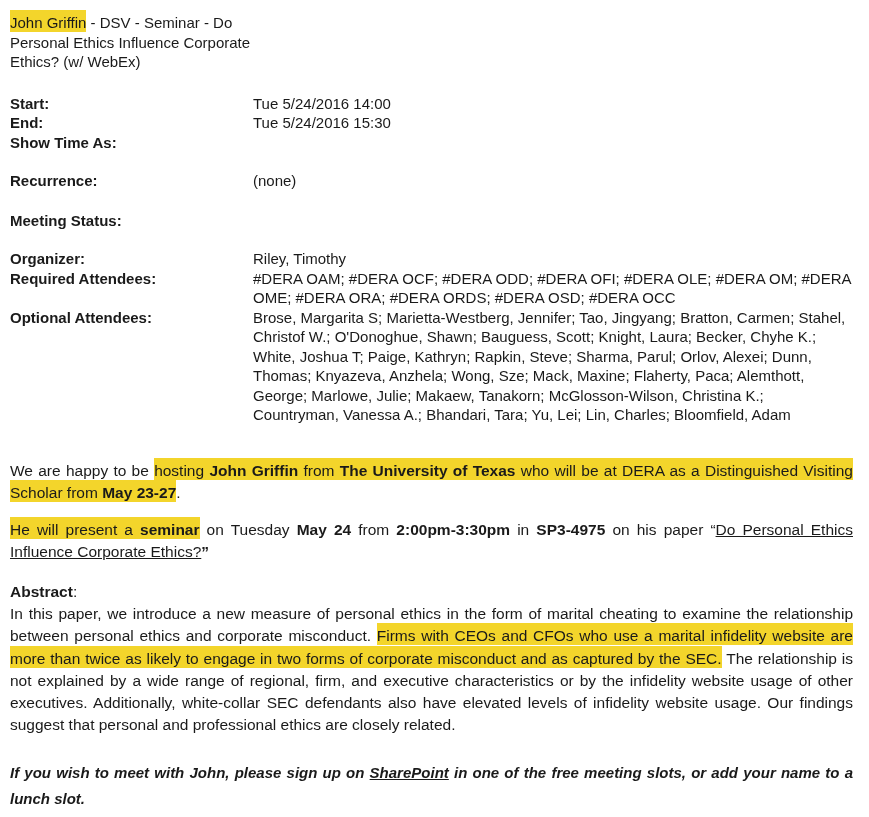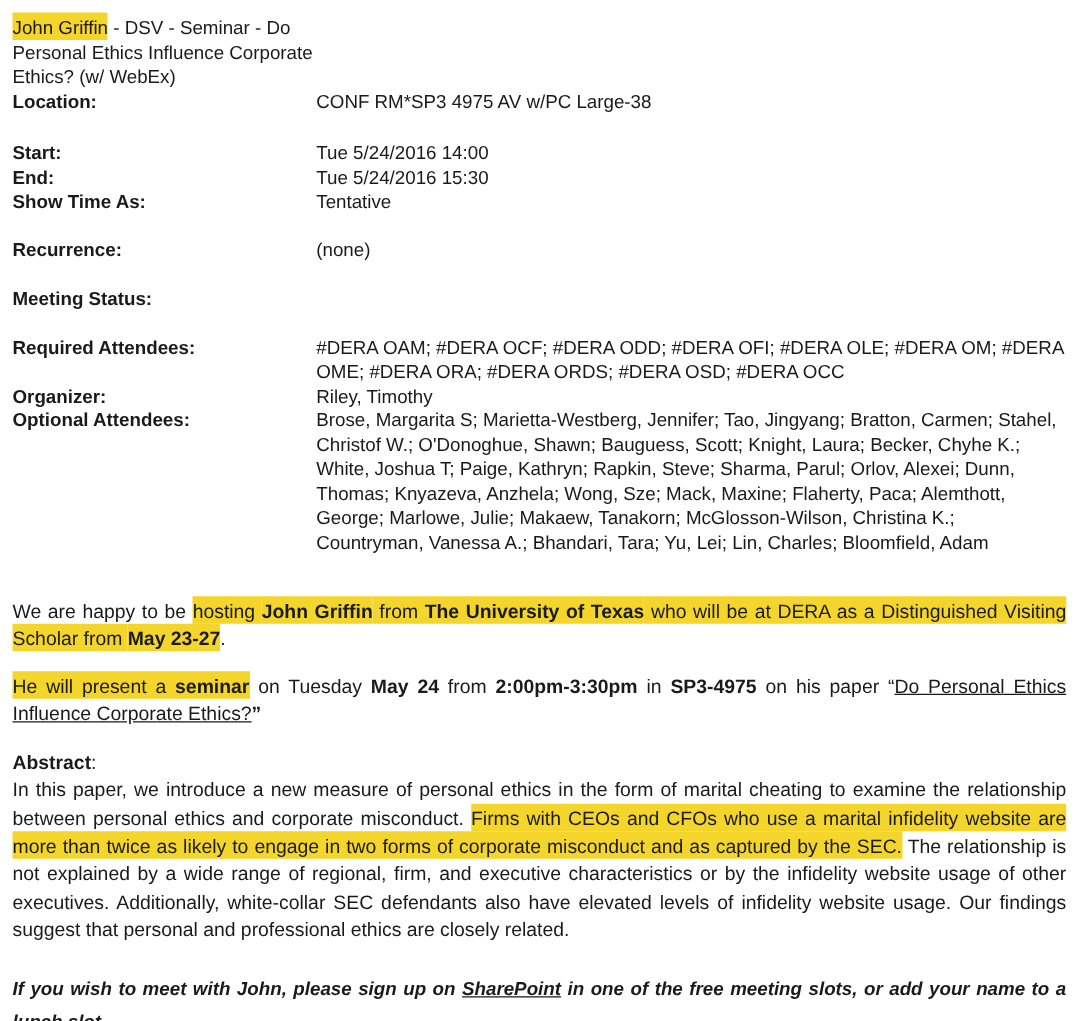--- a/index.html
+++ b/index.html
@@ -65,62 +65,57 @@
 </head>
 <body>
 
 <div class="page">
 
   <div class="fields">
 
     <div class="row">
       <div class="value"><span class="hl">John Griffin</span><span> - DSV - Seminar - Do Personal Ethics Influence Corporate Ethics? (w/ WebEx)</span></div>
     </div>
-    <div class="row">
-      <div class="label"><span>Location:</span></div>
-      <div class="value"><span>CONF RM*SP3 4975 AV w/PC Large-38</span></div>
-    </div>
 
     <div class="gap-a"></div>
 
     <div class="row">
       <div class="label"><span>Start:</span></div>
       <div class="value"><span>Tue 5/24/2016 14:00</span></div>
     </div>
     <div class="row">
       <div class="label"><span>End:</span></div>
       <div class="value"><span>Tue 5/24/2016 15:30</span></div>
     </div>
     <div class="row">
       <div class="label"><span>Show Time As:</span></div>
-      <div class="value"><span>Tentative</span></div>
     </div>
 
     <div class="gap-b"></div>
 
     <div class="row">
       <div class="label"><span>Recurrence:</span></div>
       <div class="value"><span>(none)</span></div>
     </div>
 
     <div class="gap-c"></div>
 
     <div class="row">
       <div class="label"><span>Meeting Status:</span></div>
     </div>
 
     <div class="gap-d"></div>
 
     <div class="row">
+      <div class="label"><span>Organizer:</span></div>
+      <div class="value"><span>Riley, Timothy</span></div>
+    </div>
+    <div class="row">
       <div class="label"><span>Required Attendees:</span></div>
       <div class="value"><span>#DERA OAM; #DERA OCF; #DERA ODD; #DERA OFI; #DERA OLE; #DERA OM; #DERA OME; #DERA ORA; #DERA ORDS; #DERA OSD; #DERA OCC</span></div>
-    </div>
-    <div class="row">
-      <div class="label"><span>Organizer:</span></div>
-      <div class="value"><span>Riley, Timothy</span></div>
     </div>
     <div class="row">
       <div class="label"><span>Optional Attendees:</span></div>
       <div class="value"><span>Brose, Margarita S; Marietta-Westberg, Jennifer; Tao, Jingyang; Bratton, Carmen; Stahel, Christof W.; O'Donoghue, Shawn; Bauguess, Scott; Knight, Laura; Becker, Chyhe K.; White, Joshua T; Paige, Kathryn; Rapkin, Steve; Sharma, Parul; Orlov, Alexei; Dunn, Thomas; Knyazeva, Anzhela; Wong, Sze; Mack, Maxine; Flaherty, Paca; Alemthott, George; Marlowe, Julie; Makaew, Tanakorn; McGlosson-Wilson, Christina K.; Countryman, Vanessa A.; Bhandari, Tara; Yu, Lei; Lin, Charles; Bloomfield, Adam</span></div>
     </div>
 
   </div>
 
   <div class="body">
     <p class="para justify intro"><span>We are happy to be </span><span class="hl">hosting </span><span class="b hl">John Griffin</span><span class="hl"> from </span><span class="b hl">The University of Texas</span><span class="hl"> who will be at DERA as a Distinguished Visiting Scholar from </span><span class="b hl">May 23-27</span><span>.</span></p>

